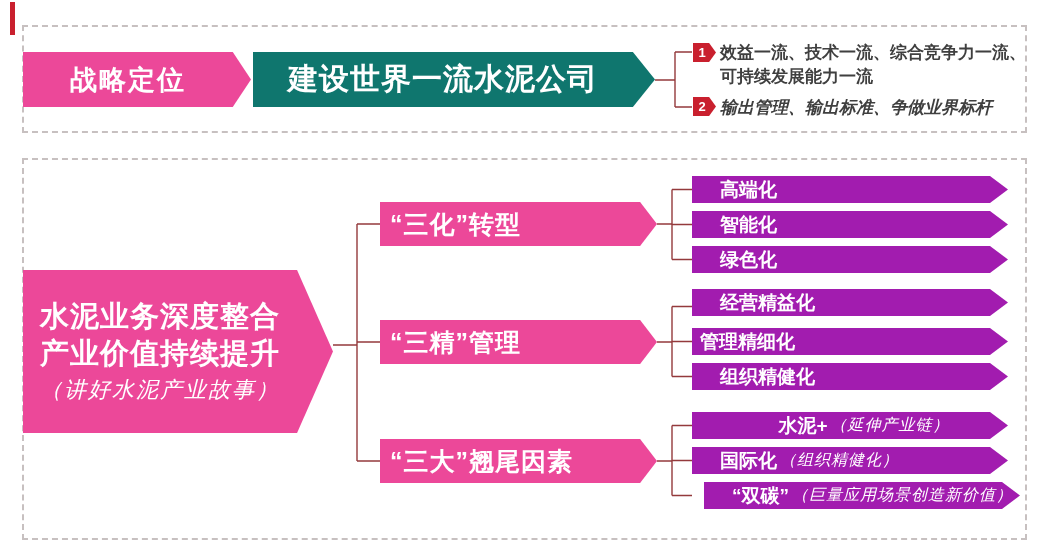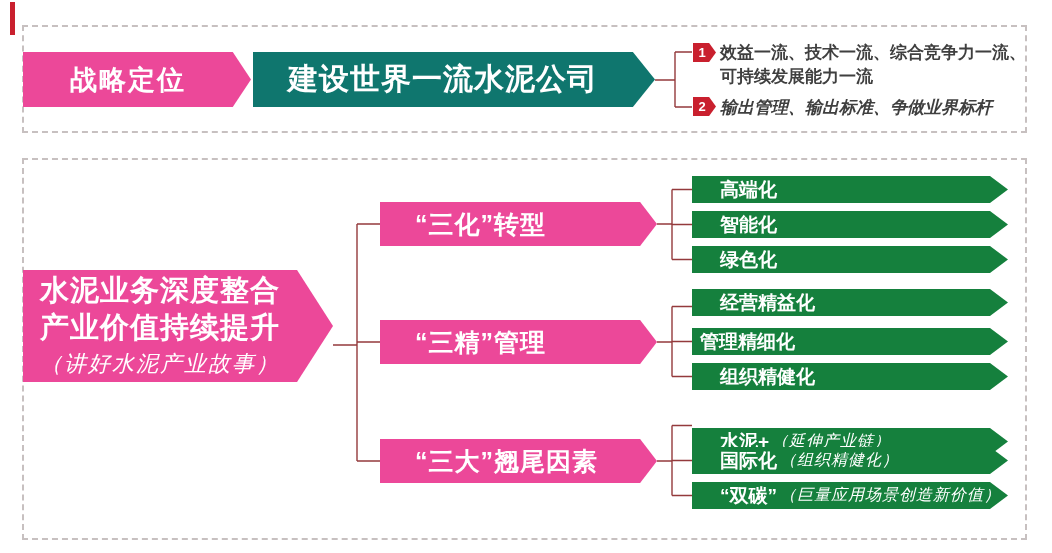--- a/index.html
+++ b/index.html
@@ -13,21 +13,21 @@
   .accent-bar{
     position:absolute;left:10px;top:2px;width:5px;height:33px;background:#c9202e;
   }
   
   .chev{
     position:absolute;display:flex;align-items:center;box-sizing:border-box;
     color:#ffffff;white-space:nowrap;
   }
   .red{background:#ec4899;}
   .gray-banner{background:#0f766e;}
-  .gray-row{background:#15803d;}
+  .gray-row{background:#a21caf;}
   .strategy-label{
     left:23px;top:52px;width:228px;height:55px;
     clip-path:polygon(0 0,92% 0,100% 50%,92% 100%,0 100%);
     justify-content:center;padding-right:18px;
     font-size:27px;font-weight:bold;letter-spacing:2px;
   }
   .goal-banner{
     left:253px;top:52px;width:402px;height:55px;
     clip-path:polygon(0 0,94.5% 0,100% 50%,94.5% 100%,0 100%);
     justify-content:center;padding-right:22px;
@@ -39,47 +39,47 @@
     color:#fff;font-size:13px;font-weight:bold;display:flex;align-items:center;justify-content:center;
     padding-right:5px;box-sizing:border-box;
   }
   .badge1{top:43px;} .badge2{top:97px;}
   .point-text{
     position:absolute;left:720px;color:#3f3f3f;font-size:17px;font-weight:600;
     line-height:24px;white-space:nowrap;
   }
   .point1{top:41px;} .point2{top:96px;font-style:italic;}
   .root-box{
-    left:23px;top:270px;width:310px;height:112px;
+    left:23px;top:270px;width:310px;height:163px;
     clip-path:polygon(0 0,88.4% 0,100% 50%,88.4% 100%,0 100%);
     flex-direction:column;justify-content:center;padding-right:36px;
   }
   .root-box .big{font-size:29px;font-weight:bold;line-height:37px;letter-spacing:1px;text-align:center;}
   .root-box .note-line{
     font-size:22px;line-height:32px;font-weight:400;letter-spacing:2px;text-align:center;
     font-family:"Liberation Serif",serif;font-style:italic;margin-top:2px;
   }
   .branch{
     left:380px;width:277px;height:44px;
     clip-path:polygon(0 0,93.9% 0,100% 50%,93.9% 100%,0 100%);
-    padding-left:35px;font-size:25px;font-weight:bold;letter-spacing:1px;
+    padding-left:10px;font-size:25px;font-weight:bold;letter-spacing:1px;
   }
   .branch.b0{top:202px;} .branch.b1{top:320px;} .branch.b2{top:439px;}
   .row{
     left:692px;width:316px;height:27px;
     clip-path:polygon(0 0,94.3% 0,100% 50%,94.3% 100%,0 100%);
     padding-left:28px;font-size:19px;font-weight:bold;
   }
   .row .note{
     font-weight:400;font-size:16px;margin-left:3px;
     font-family:"Liberation Serif",serif;font-style:italic;letter-spacing:1px;
   }
   .r0{top:176px;} .r1{top:211px;} .r2{top:246px;}
   .r3{top:289px;} .r4{top:328px;padding-left:8px;} .r5{top:363px;}
-  .r6{top:428px;} .r7{top:447px;} .r8{top:482px;}
+  .r6{top:412px;justify-content:center;} .r7{top:447px;} .r8{top:482px;margin-left:12px;}
   svg.connectors{position:absolute;left:0;top:0;width:1052px;height:553px;pointer-events:none;}
   svg.connectors path{stroke:#943a3c;stroke-width:1.4;fill:none;}
 </style>
 </head>
 <body>
 
 <div class="canvas">
 
   <div class="accent-bar"></div>
 

